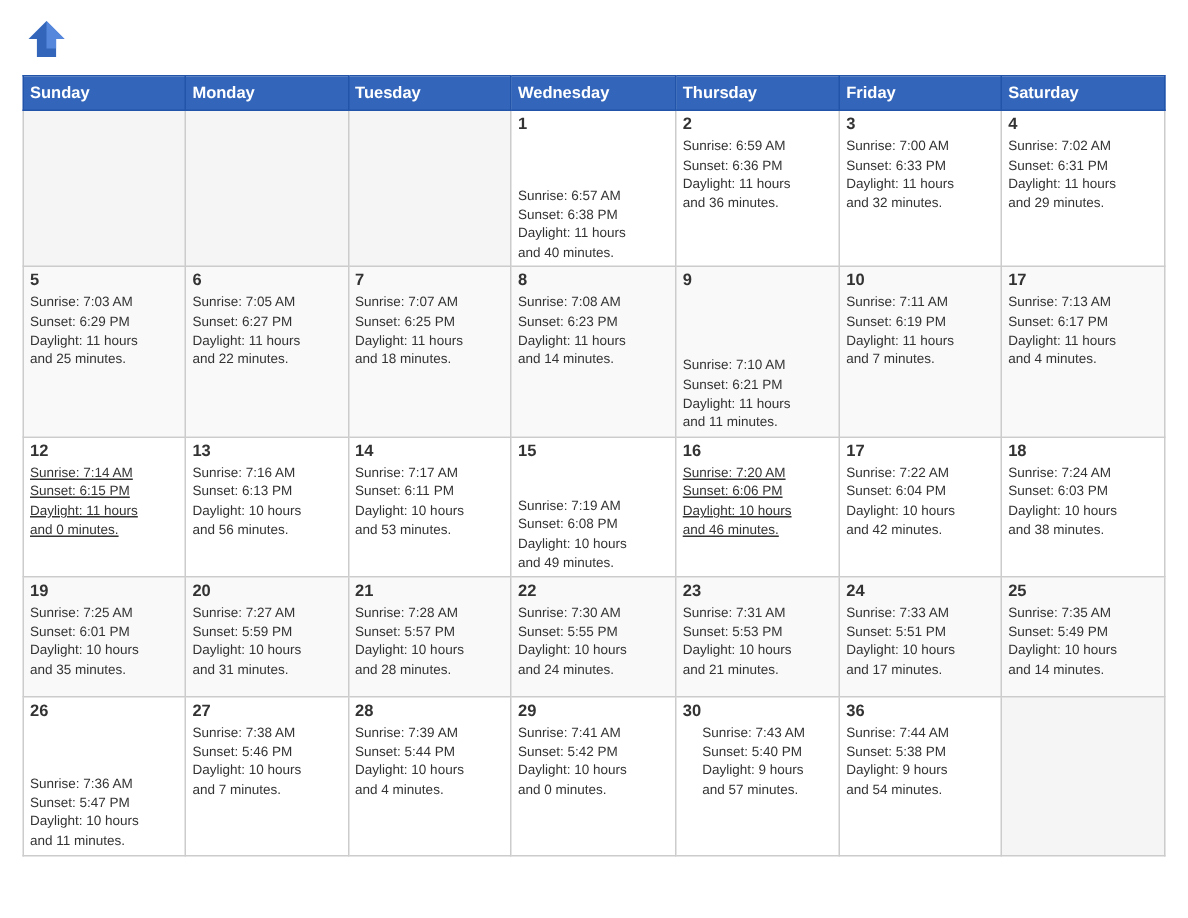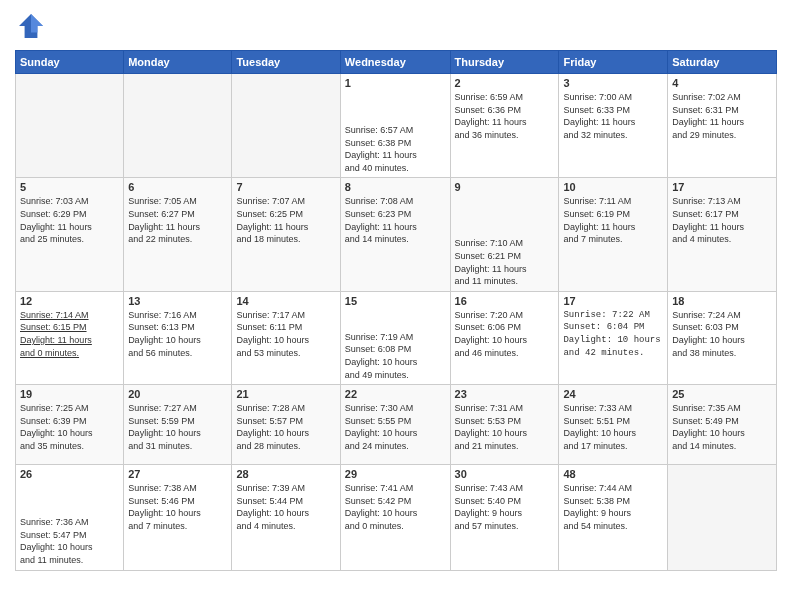--- a/index.html
+++ b/index.html
@@ -235,45 +235,45 @@
           </td>
           <td>
             <span class="day-num">15</span>
             <div class="day-info" style="white-space: pre-line; margin-top: 24px;">Sunrise: 7:19 AM
 Sunset: 6:08 PM
 Daylight: 10 hours
 and 49 minutes.</div>
           </td>
           <td>
             <span class="day-num">16</span>
-            <div class="day-info" style="white-space: pre-line;">Sunrise: 7:20 AM
+            <div class="day-info" style="white-space: pre-line; text-decoration: underline;">Sunrise: 7:20 AM
 Sunset: 6:06 PM
 Daylight: 10 hours
 and 46 minutes.</div>
           </td>
           <td>
             <span class="day-num">17</span>
-            <div class="day-info" style="white-space: pre-line; font-family: Liberation Mono, monospace;">Sunrise: 7:22 AM
+            <div class="day-info" style="white-space: pre-line;">Sunrise: 7:22 AM
 Sunset: 6:04 PM
 Daylight: 10 hours
 and 42 minutes.</div>
           </td>
           <td>
             <span class="day-num">18</span>
             <div class="day-info" style="white-space: pre-line;">Sunrise: 7:24 AM
 Sunset: 6:03 PM
 Daylight: 10 hours
 and 38 minutes.</div>
           </td>
         </tr>
         <tr>
           <td>
             <span class="day-num">19</span>
             <div class="day-info" style="white-space: pre-line;">Sunrise: 7:25 AM
-Sunset: 6:39 PM
+Sunset: 6:01 PM
 Daylight: 10 hours
 and 35 minutes.</div>
           </td>
           <td>
             <span class="day-num">20</span>
             <div class="day-info" style="white-space: pre-line;">Sunrise: 7:27 AM
 Sunset: 5:59 PM
 Daylight: 10 hours
 and 31 minutes.</div>
           </td>
@@ -337,27 +337,27 @@
           </td>
           <td>
             <span class="day-num">29</span>
             <div class="day-info" style="white-space: pre-line;">Sunrise: 7:41 AM
 Sunset: 5:42 PM
 Daylight: 10 hours
 and 0 minutes.</div>
           </td>
           <td>
             <span class="day-num">30</span>
-            <div class="day-info" style="white-space: pre-line;">Sunrise: 7:43 AM
+            <div class="day-info" style="white-space: pre-line; margin-left: 13px;">Sunrise: 7:43 AM
 Sunset: 5:40 PM
 Daylight: 9 hours
 and 57 minutes.</div>
           </td>
           <td>
-            <span class="day-num">48</span>
+            <span class="day-num">36</span>
             <div class="day-info" style="white-space: pre-line;">Sunrise: 7:44 AM
 Sunset: 5:38 PM
 Daylight: 9 hours
 and 54 minutes.</div>
           </td>
           <td class="empty"></td>
         </tr>
       </tbody>
   </table>
 </div>

